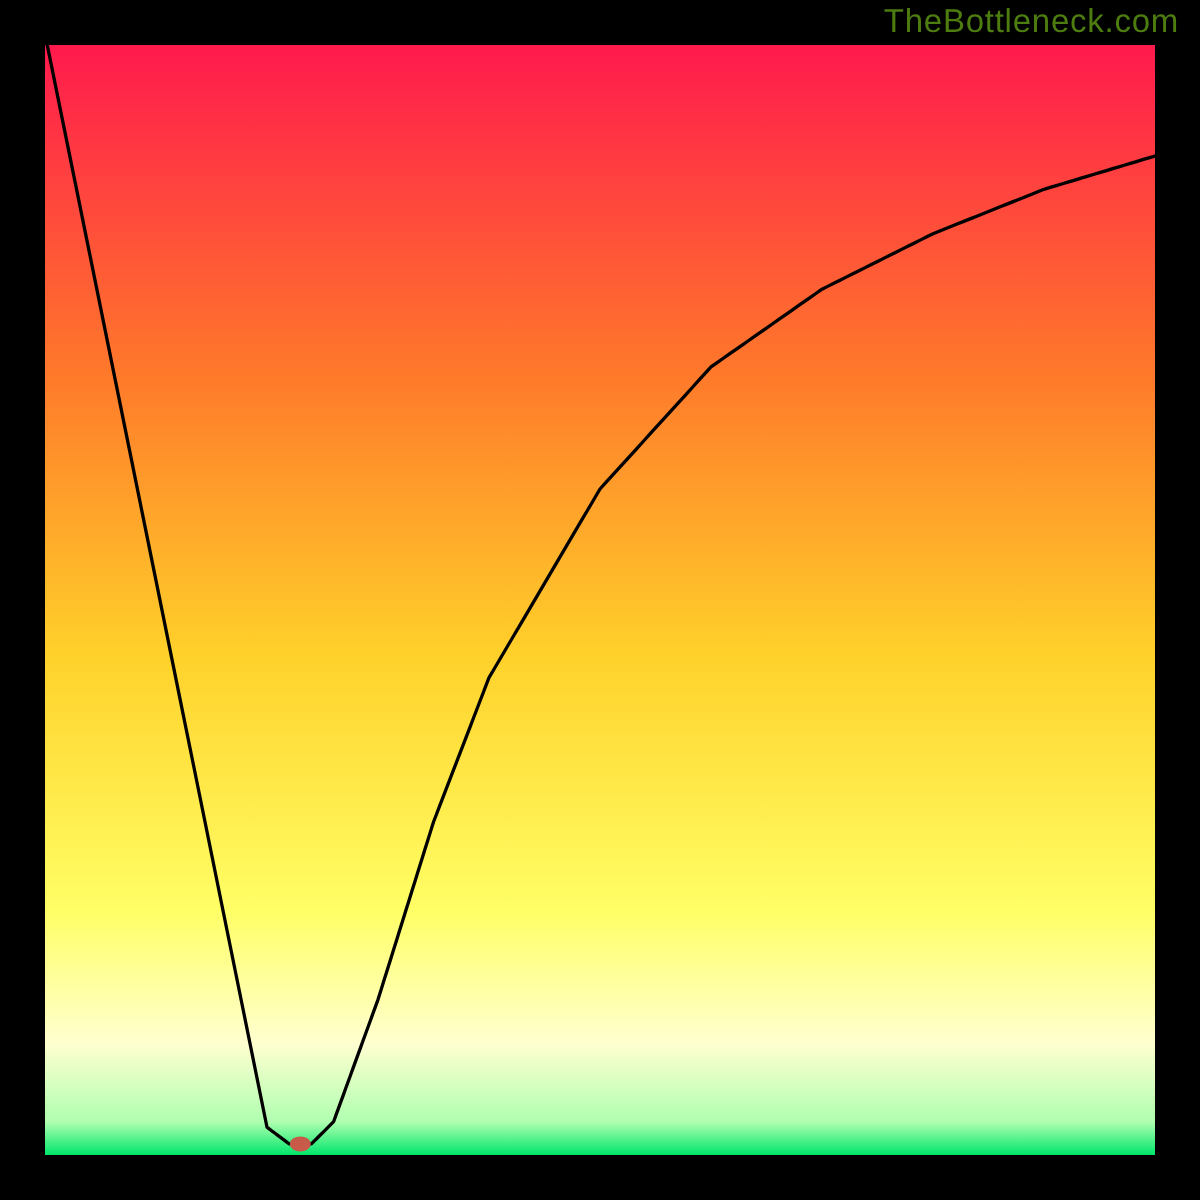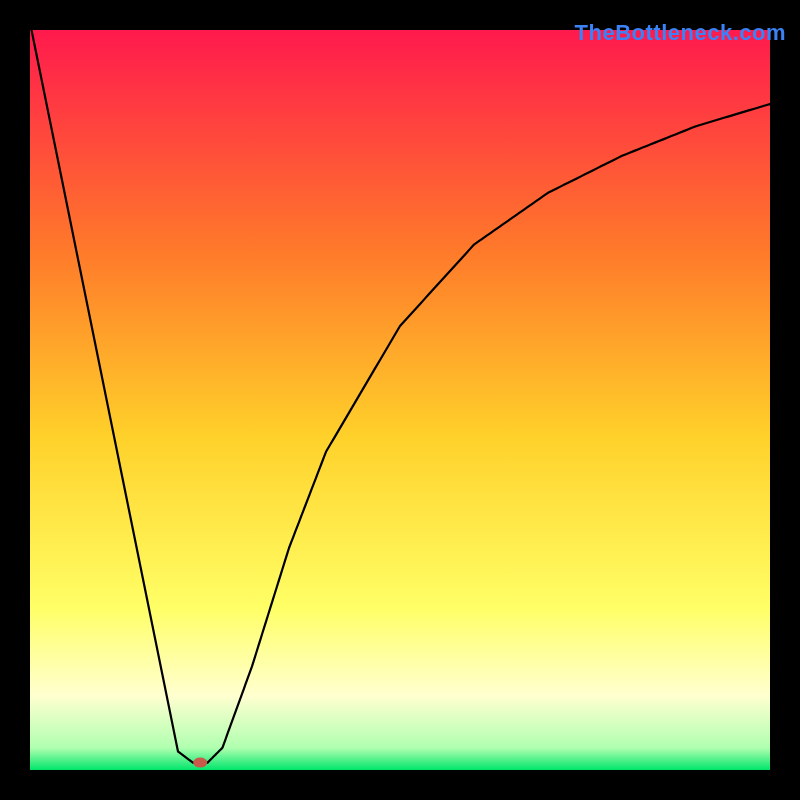--- a/index.html
+++ b/index.html
@@ -12,25 +12,25 @@
     font-family: Arial, Helvetica, sans-serif;
   }
   .frame {
     position: relative;
     width: 800px;
     height: 800px;
     background: #000;
   }
   .watermark {
     position: absolute;
-    top: 20px;
+    top: 1px;
     right: 14px;
     font-size: 22px;
-    font-weight: 700;
-    color: #3b82f6;
+    font-weight: 400;
+    color: #4d7c0f;
     letter-spacing: 0.5px;
     z-index: 10;
   }
   .plot-area {
     position: absolute;
     left: 30px;
     top: 30px;
     width: 740px;
     height: 740px;
   }

